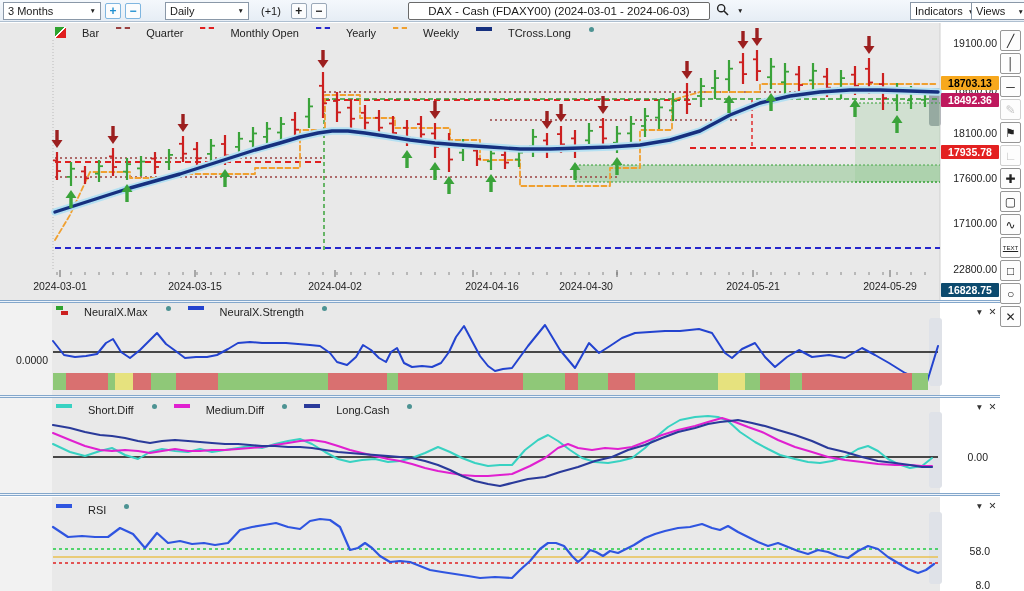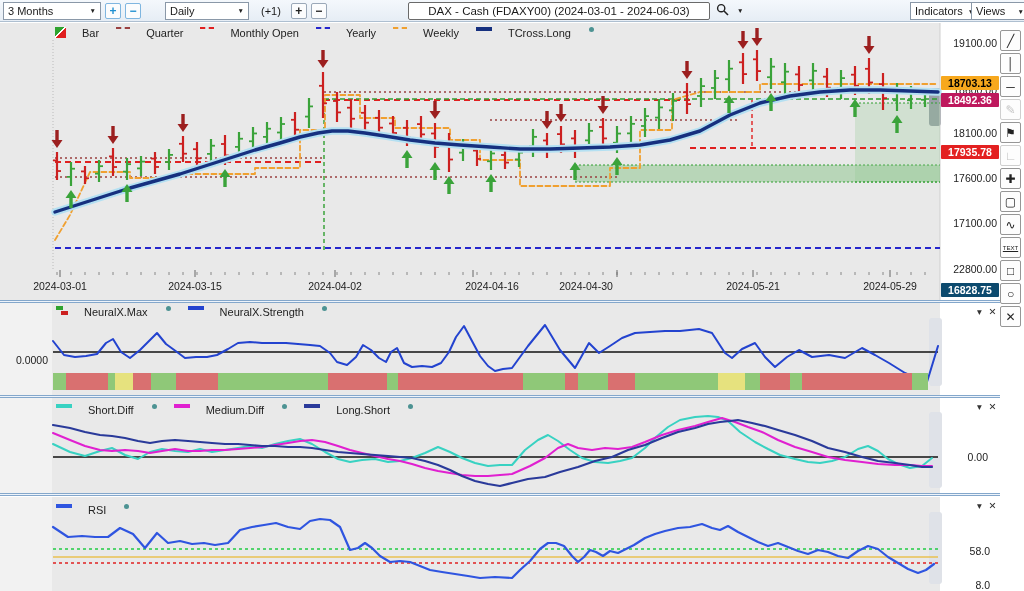--- a/index.html
+++ b/index.html
@@ -138,21 +138,21 @@
       <span>Short.Diff</span>
       <span class="dot"></span>
     </span>
     <span class="litem">
       <span style="width: 16px; height: 3.5px; background: rgb(224, 32, 208);"></span>
       <span>Medium.Diff</span>
       <span class="dot"></span>
     </span>
     <span class="litem">
       <span style="width: 16px; height: 3.5px; background: rgb(42, 58, 154);"></span>
-      <span>Long.Short</span>
+      <span>Long.Cash</span>
       <span class="dot"></span>
     </span>
   </div>
 <div class="legend" id="rsi-legend" style="left:56px;top:503px">
     <span class="litem">
       <span style="width: 16px; height: 3.5px; background: rgb(47, 85, 224);"></span>
       <span>RSI</span>
       <span class="dot"></span>
     </span>
   </div>

